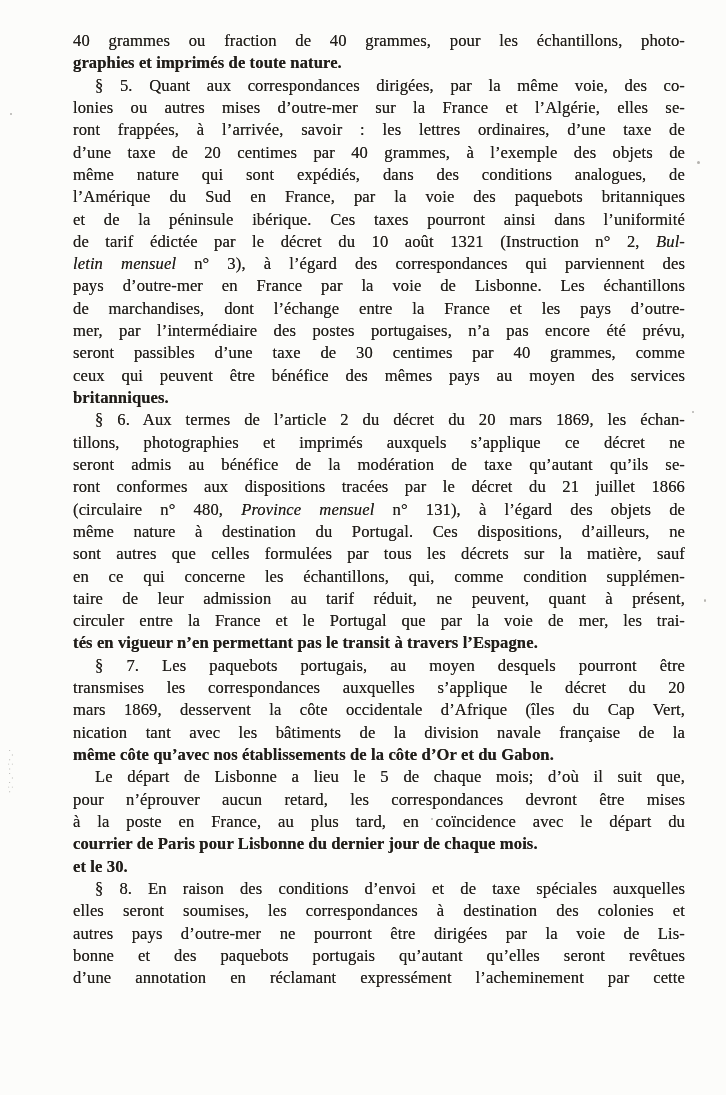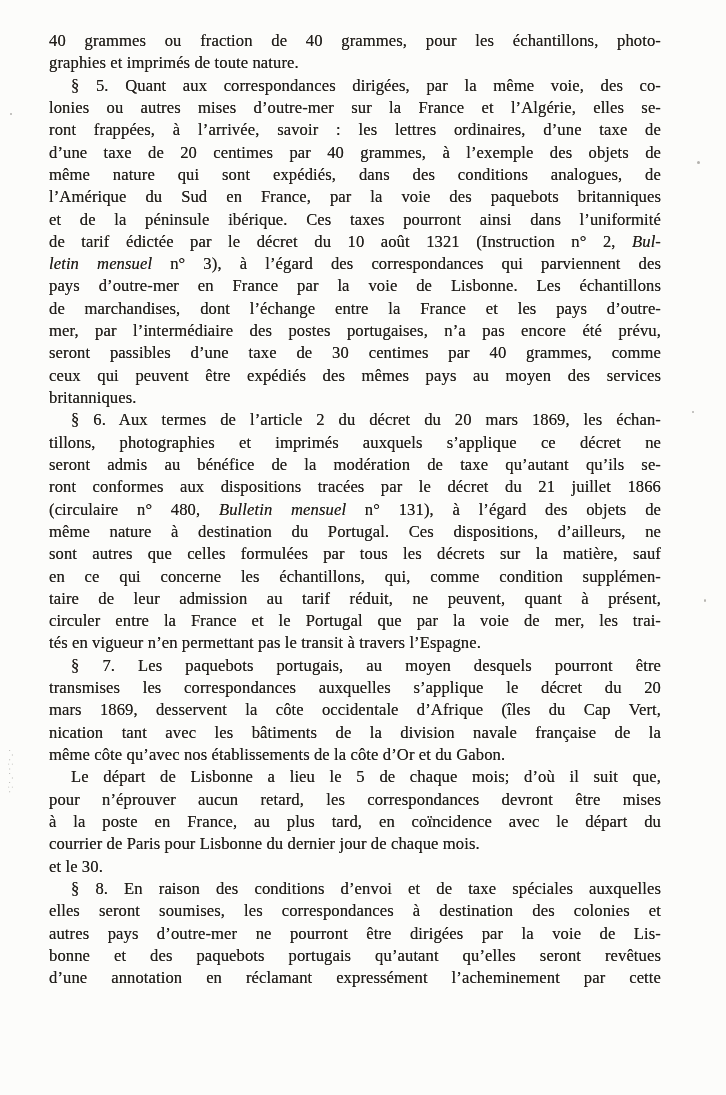--- a/index.html
+++ b/index.html
@@ -6,35 +6,35 @@
   .page {
     position: relative;
     width: 726px;
     height: 1095px;
     margin: 0 auto;
     background: #fcfcfa;
     overflow: hidden;
   }
   .text-column {
     position: absolute;
-    left: 49px;
+    left: 73px;
     top: 30px;
     width: 612px;
     font-family: "Liberation Serif", "DejaVu Serif", serif;
     font-size: 16.6px;
     line-height: 22.32px;
     color: #211e1a;
     text-shadow: 0 0 0.45px rgba(33, 30, 26, 0.75);
     letter-spacing: 0.1px;
   }
   .line {
     text-align: justify;
     text-align-last: justify;
   }
-  .line.end { text-align-last: left; }
+  .line.end { text-align-last: left; font-weight: bold; }
   .line.ind { text-indent: 22px; }
   .italic { font-style: italic; }
   .margin-artifact {
     position: absolute;
     left: 6px;
     top: 698px;
     height: 95px;
     writing-mode: vertical-rl;
     transform: rotate(180deg);
     font-family: "DejaVu Sans", sans-serif;
@@ -64,27 +64,27 @@
       <div class="line"><span>d’une taxe de 20 centimes par 40 grammes, à l’exemple des objets de</span></div>
       <div class="line"><span>même nature qui sont expédiés, dans des conditions analogues, de</span></div>
       <div class="line"><span>l’Amérique du Sud en France, par la voie des paquebots britanniques</span></div>
       <div class="line"><span>et de la péninsule ibérique. Ces taxes pourront ainsi dans l’uniformité</span></div>
       <div class="line"><span>de tarif édictée par le décret du 10 août 1321 (Instruction n° 2, </span><span class="italic">Bul-</span></div>
       <div class="line"><span class="italic">letin mensuel</span><span> n° 3), à l’égard des correspondances qui parviennent des</span></div>
       <div class="line"><span>pays d’outre-mer en France par la voie de Lisbonne. Les échantillons</span></div>
       <div class="line"><span>de marchandises, dont l’échange entre la France et les pays d’outre-</span></div>
       <div class="line"><span>mer, par l’intermédiaire des postes portugaises, n’a pas encore été prévu,</span></div>
       <div class="line"><span>seront passibles d’une taxe de 30 centimes par 40 grammes, comme</span></div>
-      <div class="line"><span>ceux qui peuvent être expédiés des mêmes pays au moyen des services</span></div>
+      <div class="line"><span>ceux qui peuvent être bénéfice des mêmes pays au moyen des services</span></div>
       <div class="line end"><span>britanniques.</span></div>
       <div class="line ind"><span>§ 6. Aux termes de l’article 2 du décret du 20 mars 1869, les échan-</span></div>
       <div class="line"><span>tillons, photographies et imprimés auxquels s’applique ce décret ne</span></div>
       <div class="line"><span>seront admis au bénéfice de la modération de taxe qu’autant qu’ils se-</span></div>
       <div class="line"><span>ront conformes aux dispositions tracées par le décret du 21 juillet 1866</span></div>
-      <div class="line"><span>(circulaire n° 480, </span><span class="italic">Bulletin mensuel</span><span> n° 131), à l’égard des objets de</span></div>
+      <div class="line"><span>(circulaire n° 480, </span><span class="italic">Province mensuel</span><span> n° 131), à l’égard des objets de</span></div>
       <div class="line"><span>même nature à destination du Portugal. Ces dispositions, d’ailleurs, ne</span></div>
       <div class="line"><span>sont autres que celles formulées par tous les décrets sur la matière, sauf</span></div>
       <div class="line"><span>en ce qui concerne les échantillons, qui, comme condition supplémen-</span></div>
       <div class="line"><span>taire de leur admission au tarif réduit, ne peuvent, quant à présent,</span></div>
       <div class="line"><span>circuler entre la France et le Portugal que par la voie de mer, les trai-</span></div>
       <div class="line end"><span>tés en vigueur n’en permettant pas le transit à travers l’Espagne.</span></div>
       <div class="line ind"><span>§ 7. Les paquebots portugais, au moyen desquels pourront être</span></div>
       <div class="line"><span>transmises les correspondances auxquelles s’applique le décret du 20</span></div>
       <div class="line"><span>mars 1869, desservent la côte occidentale d’Afrique (îles du Cap Vert,</span></div>
       <div class="line"><span>nication tant avec les bâtiments de la division navale française de la</span></div>

